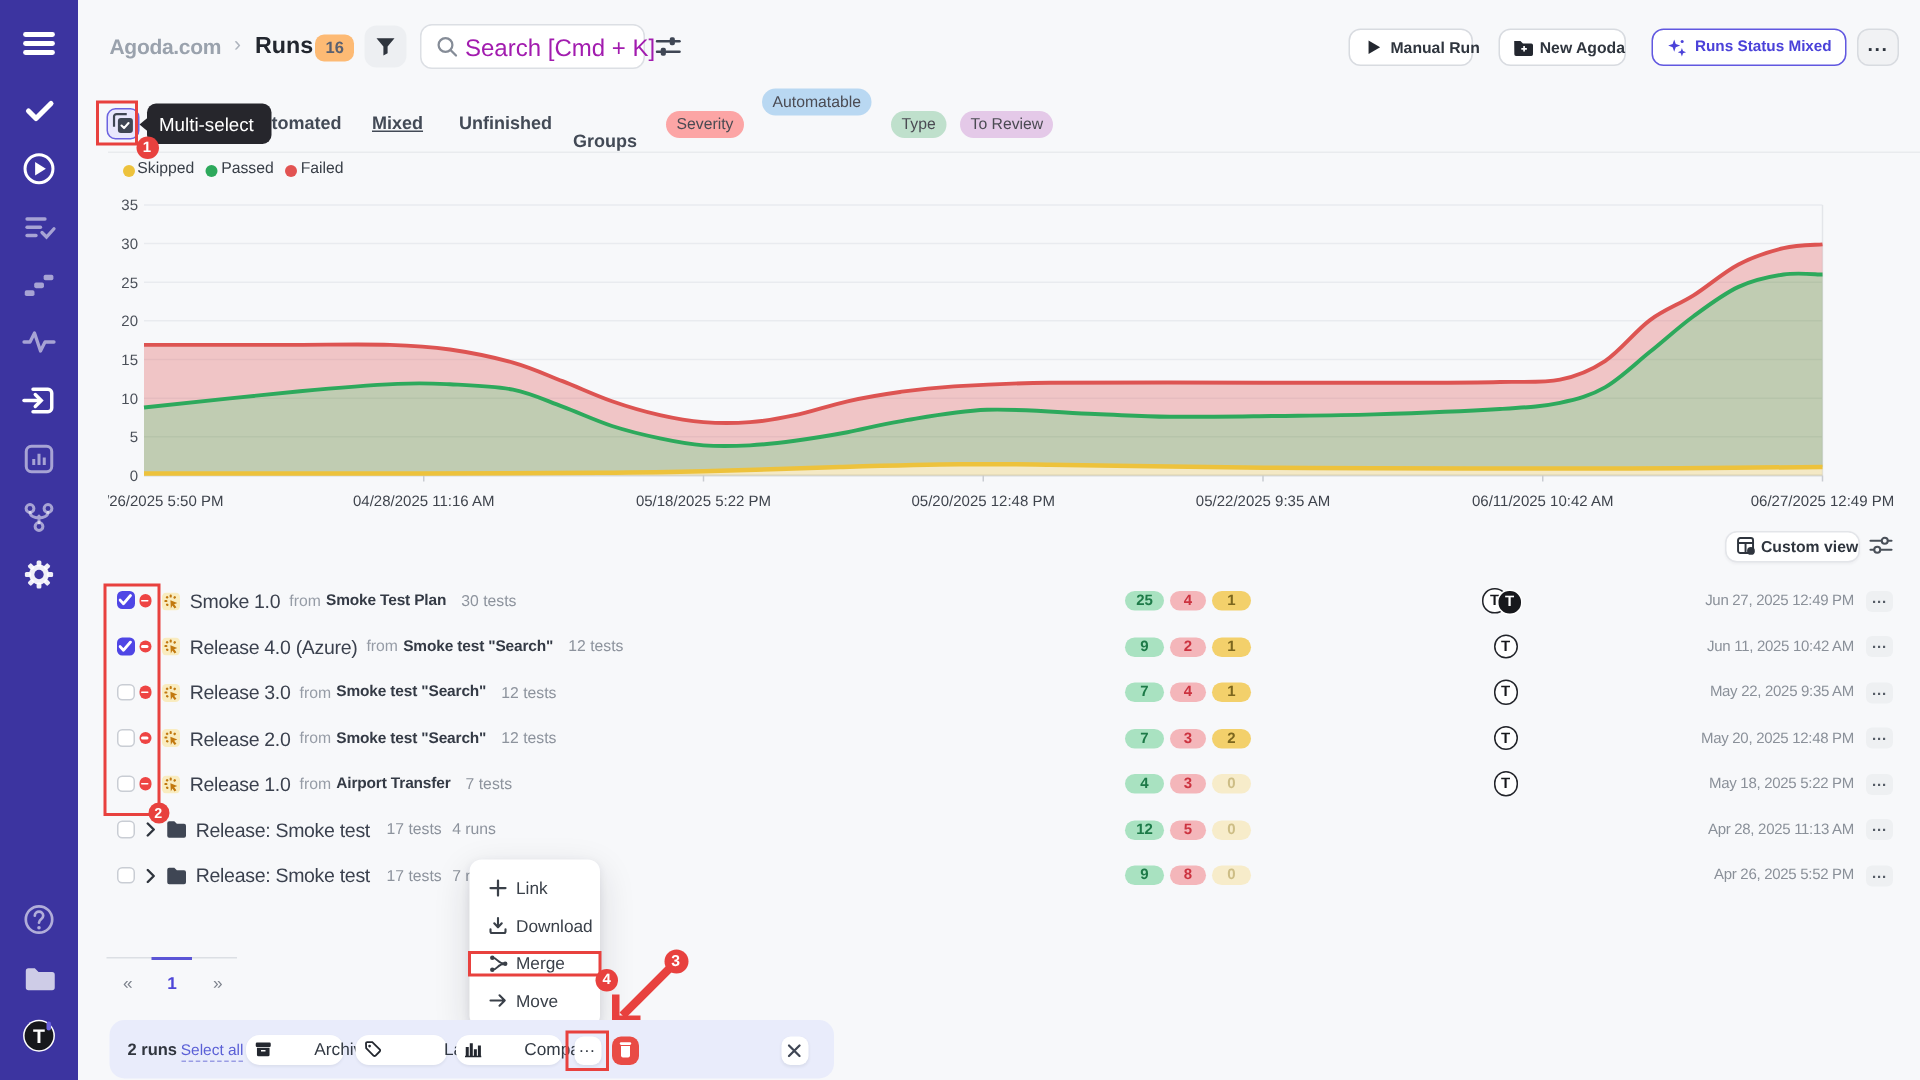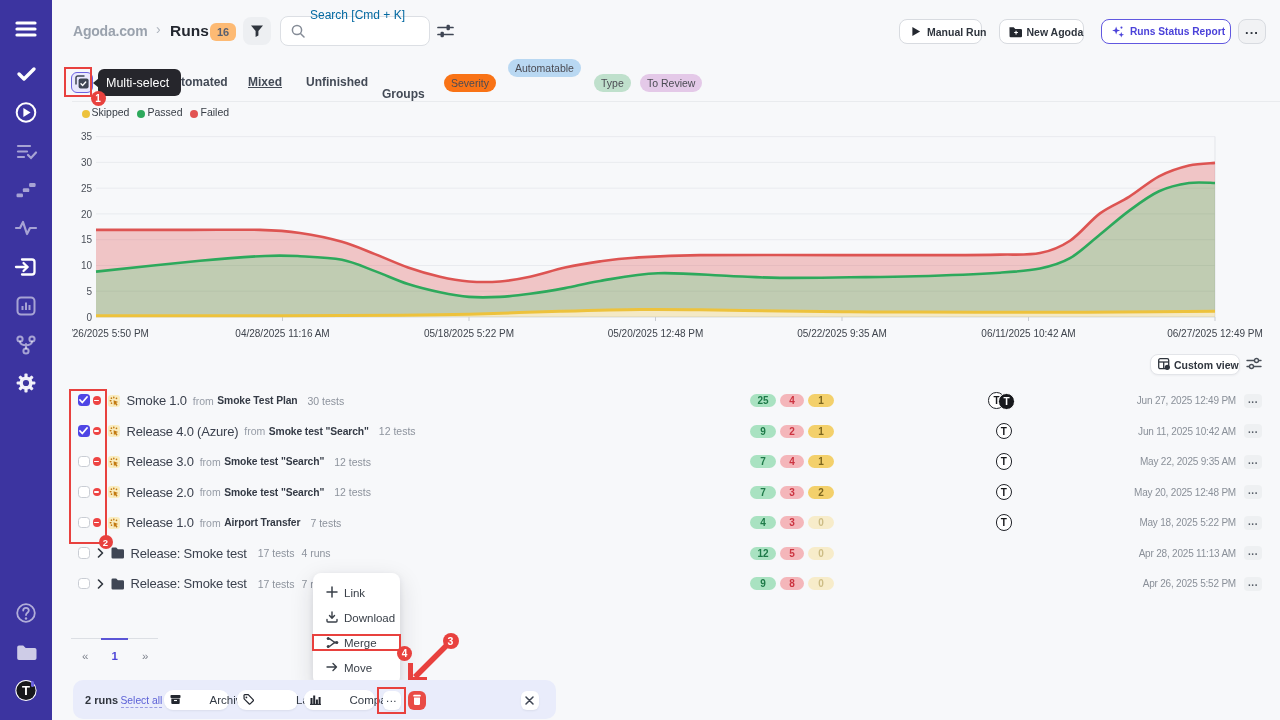--- a/index.html
+++ b/index.html
@@ -127,21 +127,21 @@
 <span class="abs badge16" style="left:210px;top:23px;">16</span>
 <div class="abs" style="left:243px;top:17px;width:28px;height:28px;background:#edeff2;border-radius:8px;"></div>
 <svg class="abs" style="left:250px;top:24px;" width="14" height="14" viewBox="0 0 14 14">
     <path d="M1 1.5 h12 l-4.6 5.5 v4.5 l-2.8 1.5 v-6 Z" fill="#2f353e"></path>
   </svg>
 <div class="abs" style="left:280px;top:16px;width:150px;height:30px;background:#fff;border:1px solid #dcdfe4;border-radius:8px;"></div>
 <svg class="abs" style="left:291px;top:24px;" width="14" height="14" viewBox="0 0 14 14">
     <circle cx="6" cy="6" r="4.6" stroke="#858c97" stroke-width="1.5" fill="none"></circle>
     <line x1="9.5" y1="9.5" x2="13" y2="13" stroke="#858c97" stroke-width="1.5" stroke-linecap="round"></line>
   </svg>
-<span class="abs" style="left:310px;top:8px;font-size:12px;color:#0369a1;">Search [Cmd + K]</span>
+<span class="abs" style="left:310px;top:24px;font-size:16px;color:#a21caf;">Search [Cmd + K]</span>
 <svg class="abs" style="left:437px;top:23px;" width="17" height="16" viewBox="0 0 17 16">
   <g stroke="#3f4654" stroke-width="1.7" stroke-linecap="round">
     <line x1="1" y1="4.5" x2="16" y2="4.5"></line>
       <line x1="1" y1="11.5" x2="16" y2="11.5"></line>
   </g>
   <rect x="9.5" y="1.8" width="3.4" height="5.4" rx="1.2" fill="#3f4654"></rect>
   <rect x="3.5" y="8.8" width="3.4" height="5.4" rx="1.2" fill="#3f4654"></rect>
 </svg>
 
 <div class="abs topbtn" style="left:899px;top:19px;width:83px;font-size:10.5px;">
@@ -156,32 +156,32 @@
       <path d="M7.6 4.6 v4 M5.6 6.6 h4" stroke="#fff" stroke-width="1.2"></path>
     </svg>
   <span style="margin-left:5px;">New Agoda</span>
 </div>
 <div class="abs topbtn" style="left:1101px;top:19px;width:129.5px;border:1.5px solid #6158e0;color:#4b42d9;font-size:10.2px;">
   <svg style="margin-left:9px;flex-shrink:0;" width="14" height="14" viewBox="0 0 15 15">
       <path d="M5.5 1.5 l1.1 3.2 l3.2 1.1 l-3.2 1.1 l-1.1 3.2 l-1.1 -3.2 l-3.2 -1.1 l3.2 -1.1 Z" fill="#4b42d9"></path>
       <path d="M11 7.5 l0.8 2.2 l2.2 0.8 l-2.2 0.8 l-0.8 2.2 l-0.8 -2.2 l-2.2 -0.8 l2.2 -0.8 Z" fill="#4b42d9"></path>
       <circle cx="11.2" cy="2.8" r="1.1" fill="#4b42d9"></circle>
     </svg>
-  <span style="margin-left:5px;">Runs Status Report</span>
+  <span style="margin-left:5px;">Runs Status Mixed</span>
 </div>
 <div class="abs topbtn" style="left:1238px;top:19px;width:28px;justify-content:center;background:#f1f2f4;">
   <span style="letter-spacing:1px;font-size:13px;margin-top:-4px;">...</span>
 </div>
 
 <div class="abs" style="left:72px;top:101px;width:1208px;height:1px;background:#e9ebee;"></div>
 <span class="abs ftab" style="left:165px;top:75px;">Automated</span>
 <span class="abs ftab" style="left:248px;top:75px;text-decoration:underline;">Mixed</span>
 <span class="abs ftab" style="left:306px;top:75px;">Unfinished</span>
 <span class="abs ftab" style="left:382px;top:75px;margin-top:12px;">Groups</span>
-<div class="abs fpill" style="left:444px;top:73.5px;background:#f97316;">Severity</div>
+<div class="abs fpill" style="left:444px;top:73.5px;background:#fca5a5;">Severity</div>
 <div class="abs fpill" style="left:508px;top:59px;background:#b9d8f2;">Automatable</div>
 <div class="abs fpill" style="left:594px;top:73.5px;background:#bfe0cc;">Type</div>
 <div class="abs fpill" style="left:640px;top:73.5px;background:#e4c9e8;">To Review</div>
 
 <div class="abs" style="left:70.5px;top:71.5px;width:22px;height:21px;background:#e9e8fd;border:1.5px solid #6c63e0;border-radius:6px;"></div>
 <svg class="abs" style="left:74.5px;top:75px;" width="14" height="14" viewBox="0 0 14 14">
   <path d="M9.5 1 H2.8 A1.8 1.8 0 0 0 1 2.8 V9.5" stroke="#3f4654" stroke-width="1.5" fill="none"></path>
   <rect x="3.6" y="3.6" width="10" height="10" rx="2" fill="#3f4654"></rect>
   <path d="M6 8.7 l1.7 1.7 l3 -3.4" stroke="#fff" stroke-width="1.4" fill="none" stroke-linecap="round" stroke-linejoin="round"></path>
 </svg>

